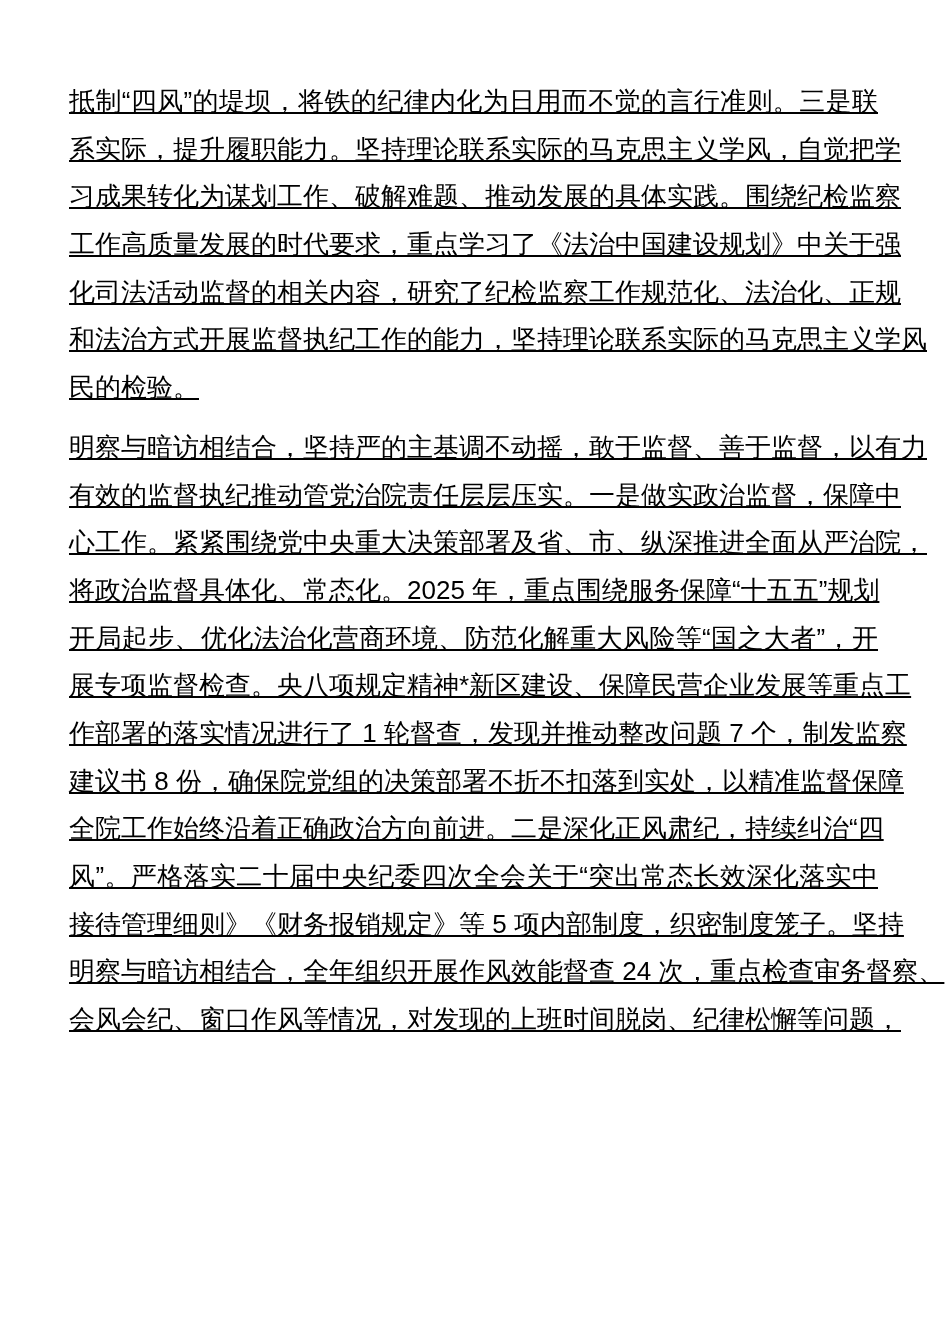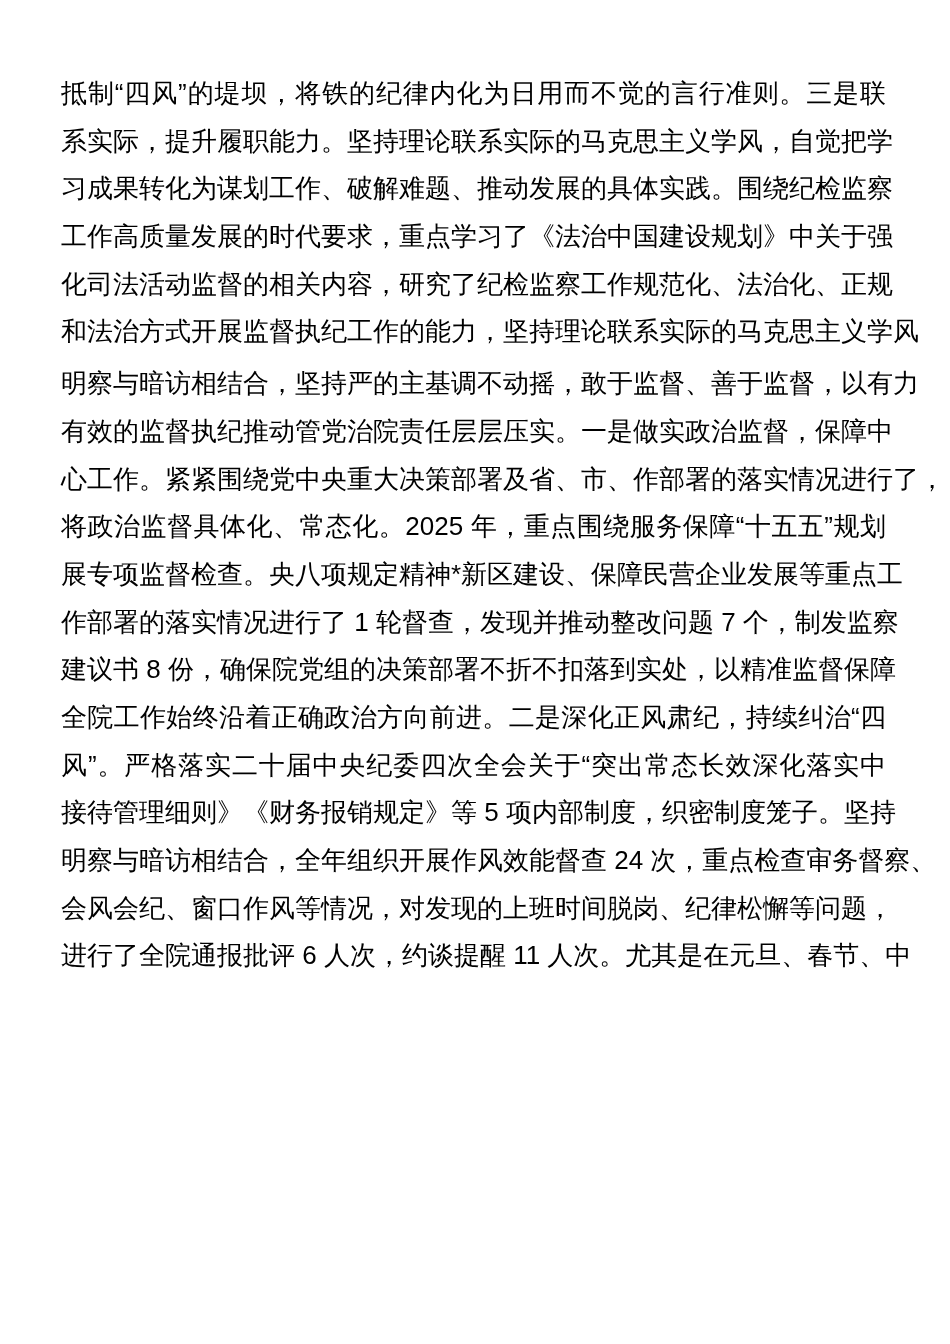--- a/index.html
+++ b/index.html
@@ -25,22 +25,23 @@
     position: absolute;
     left: 57px;
     top: 66px;
     width: 833px;
     font-family: "Liberation Sans", sans-serif;
     font-size: 26px;
     color: #000000;
     font-weight: 400;
   }
   .paragraph {
-    margin: 4px;
+    margin: 12px;
     padding: 0;
+    text-decoration: underline;
   }
   .text-line {
     height: 47.7px;
     line-height: 47.7px;
     white-space: nowrap;
     text-align: justify;
     text-align-last: justify;
     letter-spacing: 0;
   }
   .text-line.indent {
@@ -55,30 +56,31 @@
 
 <div class="doc-page">
   <div class="text-column" id="text-column" style="color: rgb(0, 0, 0);">
       <div class="paragraph">
         <div class="text-line">抵制“四风”的堤坝，将铁的纪律内化为日用而不觉的言行准则。三是联</div>
         <div class="text-line">系实际，提升履职能力。坚持理论联系实际的马克思主义学风，自觉把学</div>
         <div class="text-line">习成果转化为谋划工作、破解难题、推动发展的具体实践。围绕纪检监察</div>
         <div class="text-line">工作高质量发展的时代要求，重点学习了《法治中国建设规划》中关于强</div>
         <div class="text-line">化司法活动监督的相关内容，研究了纪检监察工作规范化、法治化、正规</div>
         <div class="text-line">和法治方式开展监督执纪工作的能力，坚持理论联系实际的马克思主义学风</div>
+        <div class="text-line para-last">民的检验。</div>
       </div>
       <div class="paragraph">
         <div class="text-line">明察与暗访相结合，坚持严的主基调不动摇，敢于监督、善于监督，以有力</div>
         <div class="text-line">有效的监督执纪推动管党治院责任层层压实。一是做实政治监督，保障中</div>
-        <div class="text-line">心工作。紧紧围绕党中央重大决策部署及省、市、作部署的落实情况进行了，</div>
+        <div class="text-line">心工作。紧紧围绕党中央重大决策部署及省、市、纵深推进全面从严治院，</div>
         <div class="text-line">将政治监督具体化、常态化。2025 年，重点围绕服务保障“十五五”规划</div>
+        <div class="text-line">开局起步、优化法治化营商环境、防范化解重大风险等“国之大者”，开</div>
         <div class="text-line">展专项监督检查。央八项规定精神*新区建设、保障民营企业发展等重点工</div>
         <div class="text-line">作部署的落实情况进行了 1 轮督查，发现并推动整改问题 7 个，制发监察</div>
         <div class="text-line">建议书 8 份，确保院党组的决策部署不折不扣落到实处，以精准监督保障</div>
         <div class="text-line">全院工作始终沿着正确政治方向前进。二是深化正风肃纪，持续纠治“四</div>
         <div class="text-line">风”。严格落实二十届中央纪委四次全会关于“突出常态长效深化落实中</div>
         <div class="text-line">接待管理细则》《财务报销规定》等 5 项内部制度，织密制度笼子。坚持</div>
         <div class="text-line">明察与暗访相结合，全年组织开展作风效能督查 24 次，重点检查审务督察、</div>
         <div class="text-line">会风会纪、窗口作风等情况，对发现的上班时间脱岗、纪律松懈等问题，</div>
-        <div class="text-line">进行了全院通报批评 6 人次，约谈提醒 11 人次。尤其是在元旦、春节、中</div>
       </div>
     </div>
 </div>
 
 </body></html>

